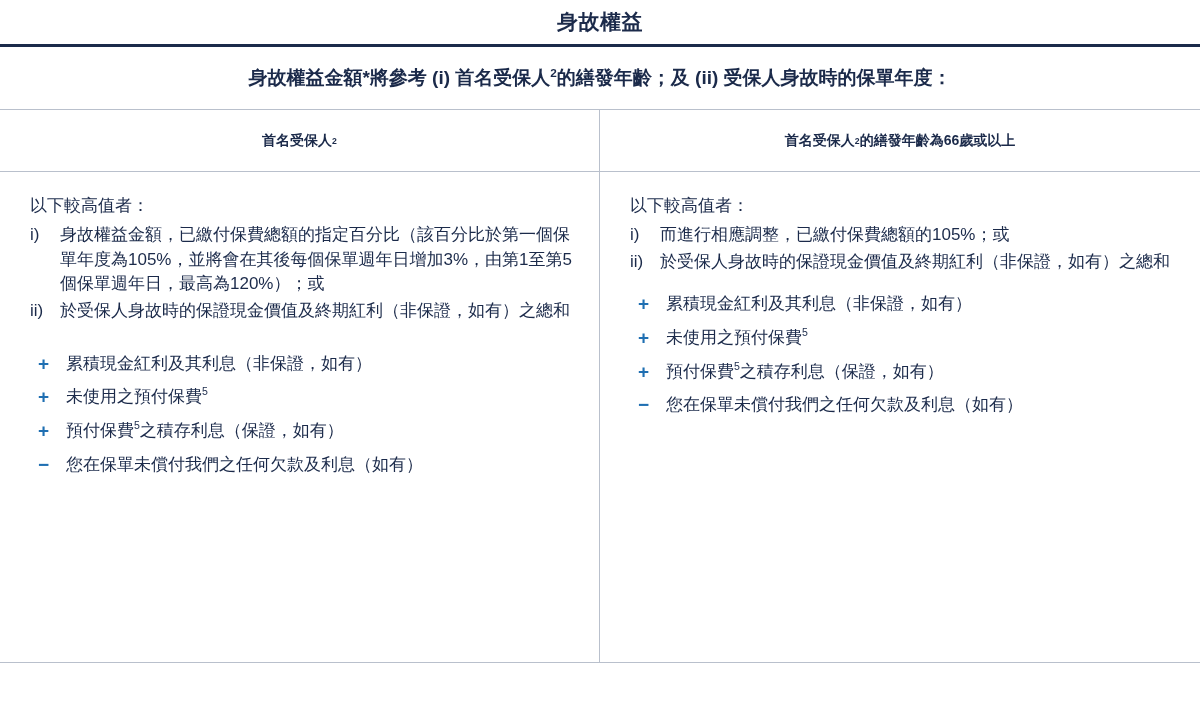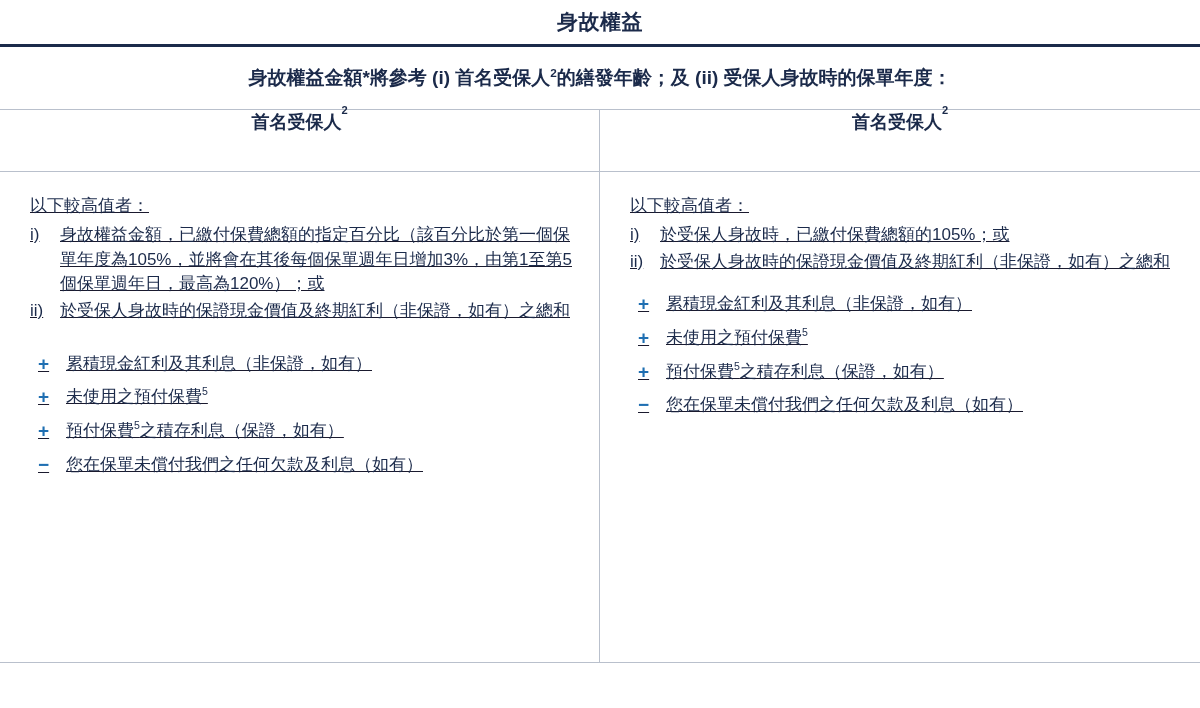--- a/index.html
+++ b/index.html
@@ -63,32 +63,32 @@
   .col {
     width: 50%;
     position: relative;
   }
   .col.left {
     border-right: 1px solid #b9c0cc;
   }
   .col-head {
     height: 62px;
     display: flex;
+    align-items: center;
     justify-content: center;
     text-align: center;
-    font-size: 18px;
+    font-size: 14px;
     font-weight: bold;
     color: #1b2a4a;
     border-bottom: 1px solid #b9c0cc;
     padding: 0 14px;
   }
   .col-body {
     padding: 22px 26px 10px 26px;
     height: 490px;
-    text-decoration: underline;
   }
 
   .lead {
     font-size: 17px;
     color: #1b2a4a;
     margin: 0 0 6px 0;
     padding-left: 4px;
   }
 
   ul.romans {
@@ -214,28 +214,29 @@
             <span class="tx"><span>您在保單未償付我們之任何欠款及利息（如有）</span><sup></sup><span></span></span>
           </li>
         </ul>
       </div>
     </div>
 
     <div class="col right">
       <div class="col-head">
         <span>首名受保人</span>
           <sup>2</sup>
+          <span>的繕發年齡為66歲或以上</span>
       </div>
       <div class="col-body">
         <p class="lead">以下較高值者：</p>
 
         <ul class="romans">
           <li>
             <span class="mk">i)</span>
-            <span class="tx">於受保人身故時，已繳付保費總額的105%；或</span>
+            <span class="tx">而進行相應調整，已繳付保費總額的105%；或</span>
           </li>
           <li>
             <span class="mk">ii)</span>
             <span class="tx">於受保人身故時的保證現金價值及終期紅利（非保證，如有）之總和</span>
           </li>
         </ul>
 
         <div class="spacer-sm"></div>
 
         <ul class="signs">

